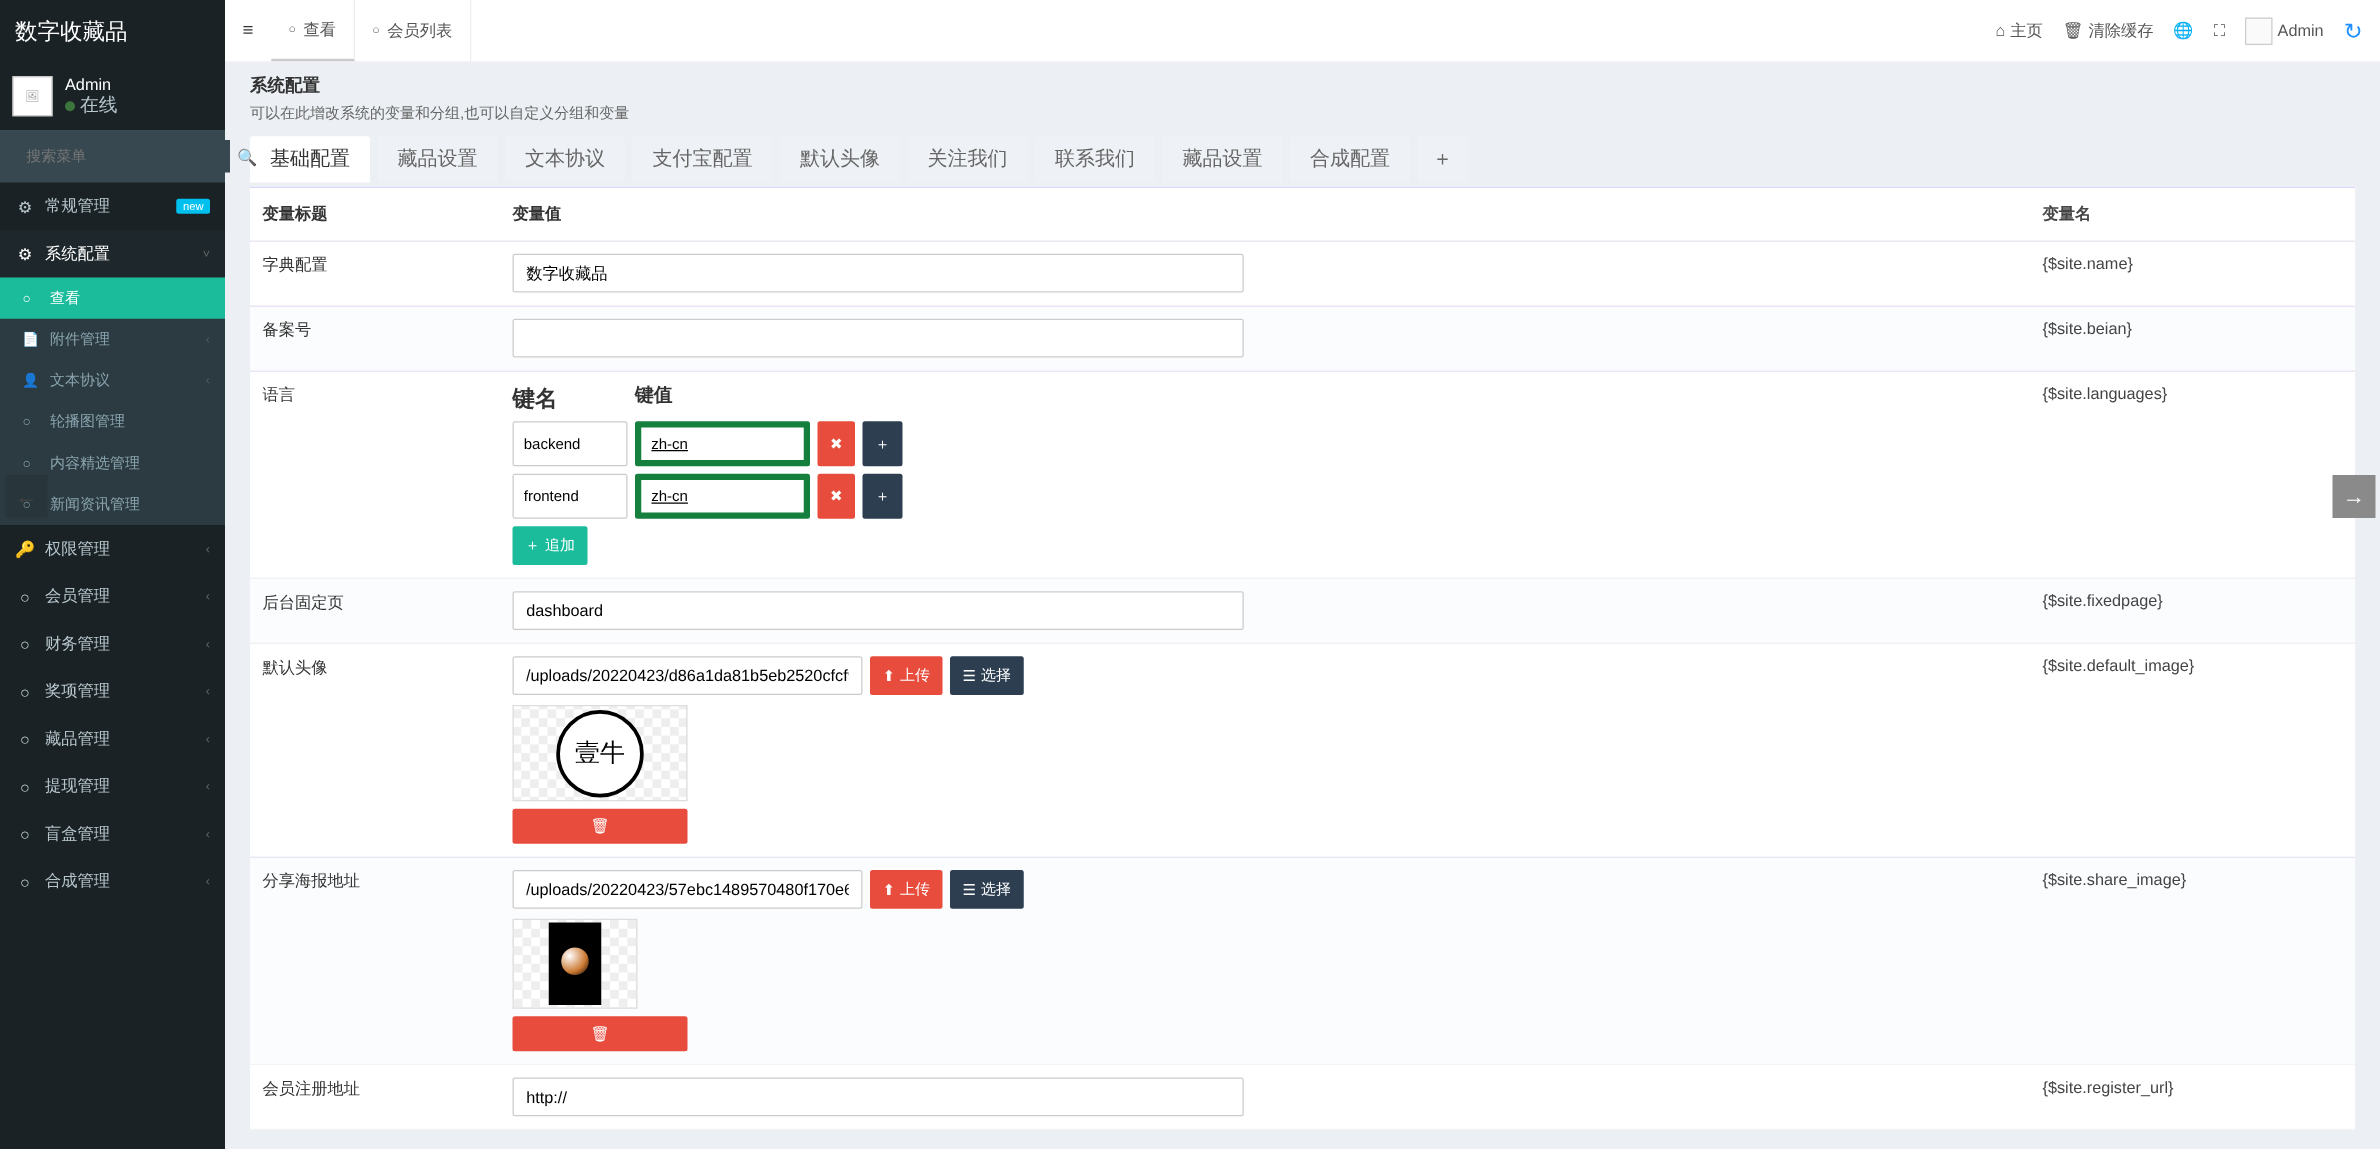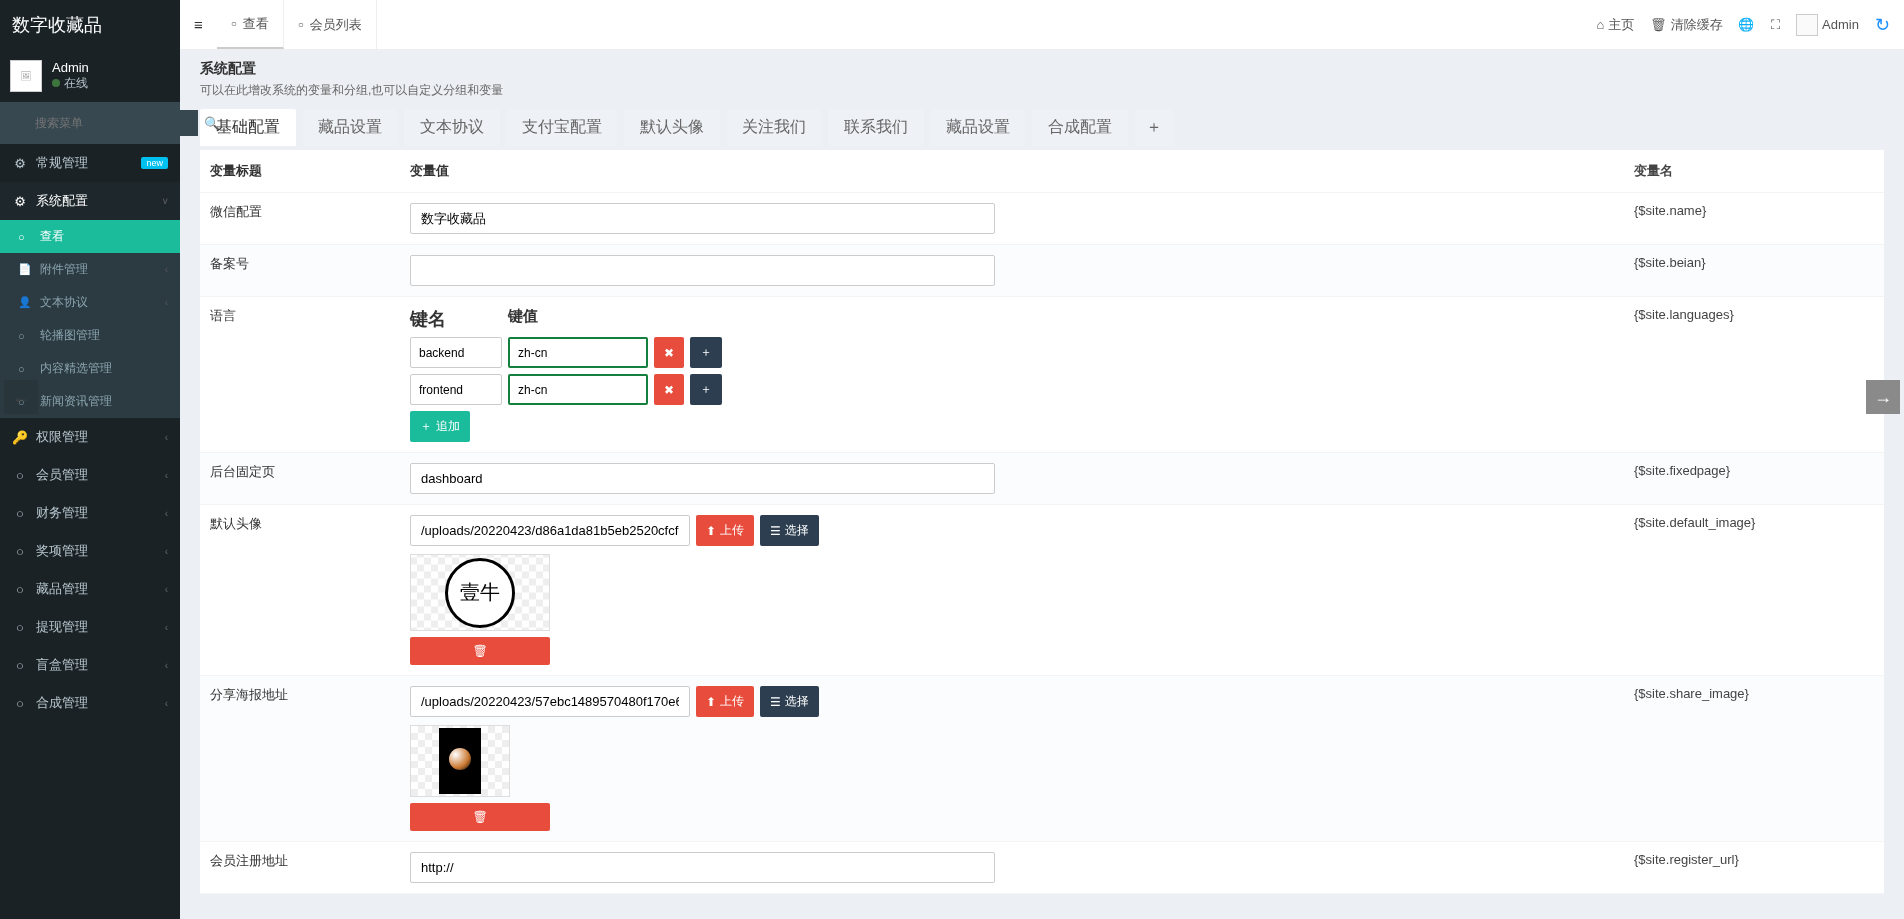--- a/index.html
+++ b/index.html
@@ -5,23 +5,23 @@
 * { box-sizing: border-box; margin: 0; padding: 0; }
 body { font-family: -apple-system, "Helvetica Neue", Arial, sans-serif; font-size: 13px; color: #333; background: #ecf0f5; overflow-x: hidden; }
 .wrapper { display: flex; min-height: 100vh; }
 
 
 .sidebar { width: 180px; background: #1a2226; color: #b8c7ce; flex-shrink: 0; position: relative; }
 .brand { height: 50px; display: flex; align-items: center; padding: 0 12px; font-size: 18px; color: #fff; background: #1a2226; }
 .user-panel { padding: 10px; display: flex; align-items: center; gap: 10px; }
 .user-img { width: 32px; height: 32px; background: #fff; border: 1px solid #ccc; display:flex; align-items:center; justify-content:center; font-size:9px; color:#999; }
 .user-info-name { color:#fff; font-size:13px; }
-.user-info-status { font-size:12px; color:#b8c7ce; }
+.user-info-status { font-size:15px; color:#b8c7ce; }
 .status-dot { display:inline-block; width:8px; height:8px; background:#3c763d; border-radius:50%; margin-right:4px; }
-.sidebar-search { padding: 8px 27px; background:#374850; display:flex; align-items:center; }
+.sidebar-search { padding: 8px 13px; background:#374850; display:flex; align-items:center; }
 .sidebar-search input { flex:1; background:#374850; border:none; color:#ccc; padding:6px 8px; font-size:12px; outline:none; }
 .sidebar-search .search-btn { color:#999; cursor:pointer; padding:0 6px; }
 .sidebar-menu { list-style:none; }
 .sidebar-menu > li { position:relative; }
 .sidebar-menu > li > a { display:flex; align-items:center; padding:10px 12px; color:#b8c7ce; text-decoration:none; font-size:13px; cursor:pointer; }
 .sidebar-menu > li.active-open > a { background:#1e282c; color:#fff; }
 .sidebar-menu > li > a .mi-icon { width:16px; margin-right:8px; text-align:center; font-size:13px; }
 .sidebar-menu > li > a .arrow { margin-left:auto; font-size:10px; color:#666; }
 .sidebar-menu .badge-new { background:#00c0ef; color:#fff; font-size:9px; padding:1px 5px; border-radius:2px; margin-left:auto; }
 .sidebar-menu .submenu { list-style:none; background:#2c3b41; }
@@ -60,21 +60,21 @@
 .config-table .col-label { width:200px; }
 .config-table .col-var { width:260px; color:#444; }
 .form-input { width:100%; max-width:585px; padding:7px 10px; border:1px solid #ccc; border-radius:2px; font-size:13px; background:#fff; }
 .form-input.short { max-width:280px; display:inline-block; }
 
 .kv-row { display:flex; gap:6px; margin-bottom:6px; }
 .kv-headers { display:flex; gap:6px; margin-bottom:6px; }
 .kv-headers .hk { width:92px; font-weight:bold; font-size:18px; }
 .kv-headers .hv { width:140px; font-weight:bold; font-size:15px; }
 .kv-input-key { width:92px; padding:6px 8px; border:1px solid #ccc; border-radius:2px; font-size:12px; }
-.kv-input-val { width:140px; padding:6px 8px; border:2px solid #15803d; border-radius:2px; font-size:12px; }
+.kv-input-val { width:140px; padding:6px 8px; border:5px solid #15803d; border-radius:2px; font-size:12px;text-decoration:underline; }
 .btn { display:inline-flex; align-items:center; justify-content:center; padding:7px 10px; font-size:12px; border:none; border-radius:2px; cursor:pointer; color:#fff; gap:4px; }
 .btn-danger { background:#e74c3c; }
 .btn-dark { background:#2c3e50; }
 .btn-teal { background:#1abc9c; }
 .btn-danger-wide { background:#e74c3c; width:140px; justify-content:center; }
 
 .img-preview { width:140px; height:77px; border:1px solid #ddd; margin-top:8px; background:repeating-conic-gradient(#eee 0 25%, #fff 0 50%) 50%/14px 14px; display:flex; align-items:center; justify-content:center; overflow:hidden; }
 .img-preview.tall { height:72px; width:100px; }
 .avatar-logo { width:70px; height:70px; border-radius:50%; border:3px solid #000; background:#fff; display:flex; align-items:center; justify-content:center; font-size:20px; font-family:"SimSun","STKaiti",serif; color:#000; }
 .poster-thumb { width:42px; height:66px; background:#000; display:flex; flex-direction:column; align-items:center; justify-content:center; }
@@ -272,21 +272,21 @@
       <table class="config-table">
         <thead>
           <tr>
             <th class="col-label">变量标题</th>
             <th>变量值</th>
             <th class="col-var">变量名</th>
           </tr>
         </thead>
         <tbody>
           <tr>
-            <td class="col-label">微信配置</td>
+            <td class="col-label">字典配置</td>
             <td><input class="form-input" value="数字收藏品" style=""></td>
             <td class="col-var">{$site.name}</td>
           </tr>
           <tr>
             <td class="col-label">备案号</td>
             <td><input class="form-input" value="" style=""></td>
             <td class="col-var">{$site.beian}</td>
           </tr>
           <tr>
             <td class="col-label">语言</td>

